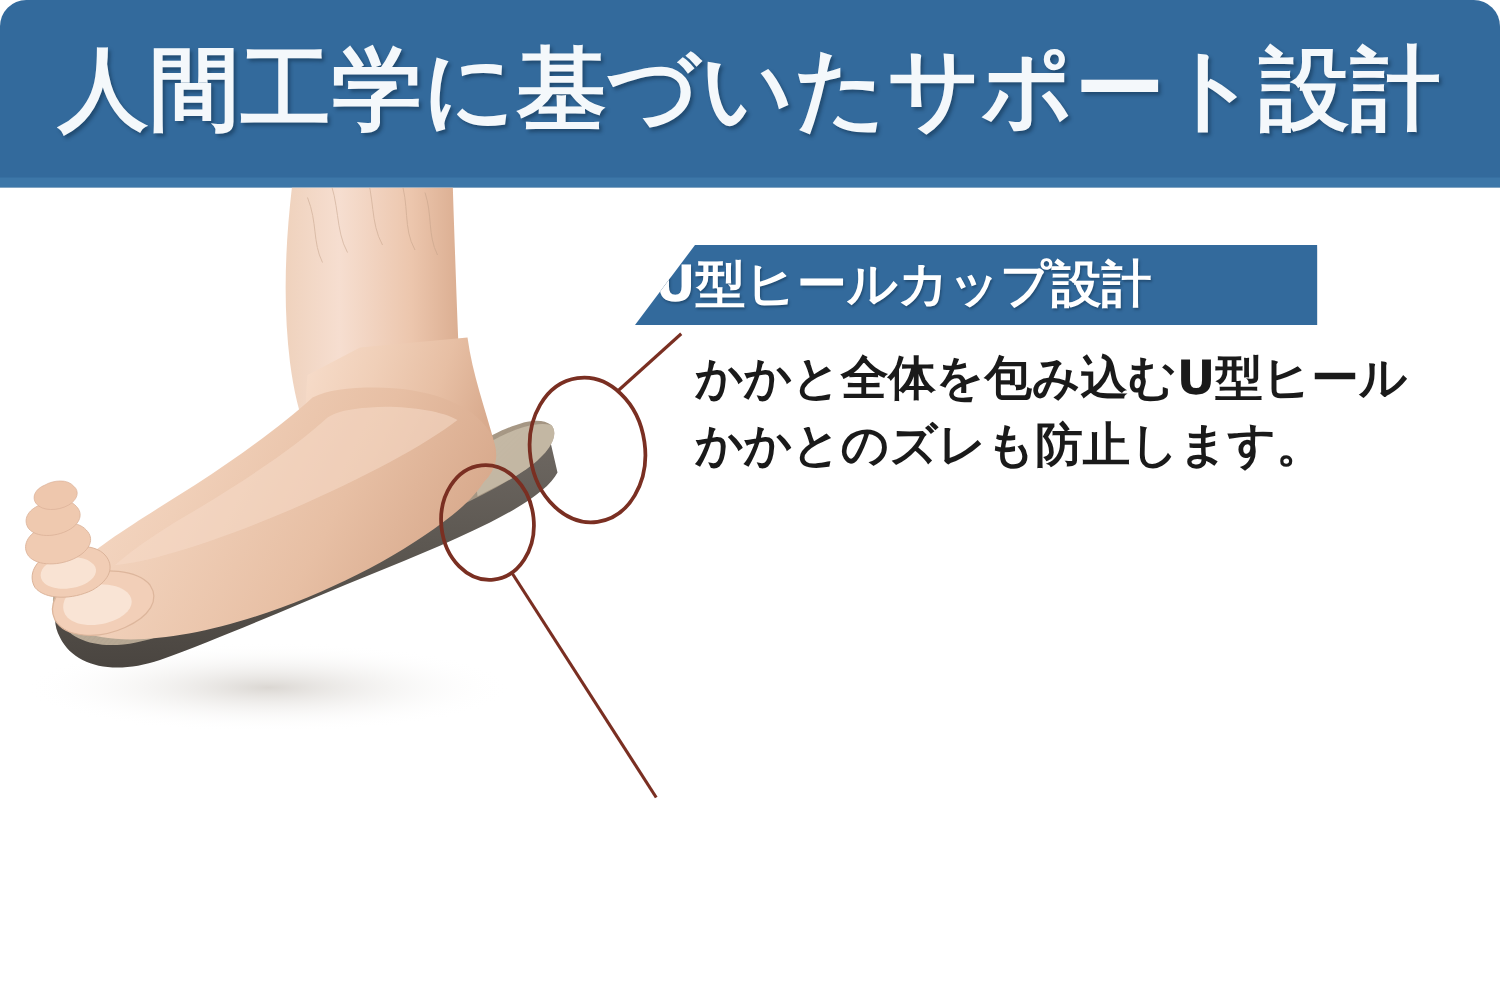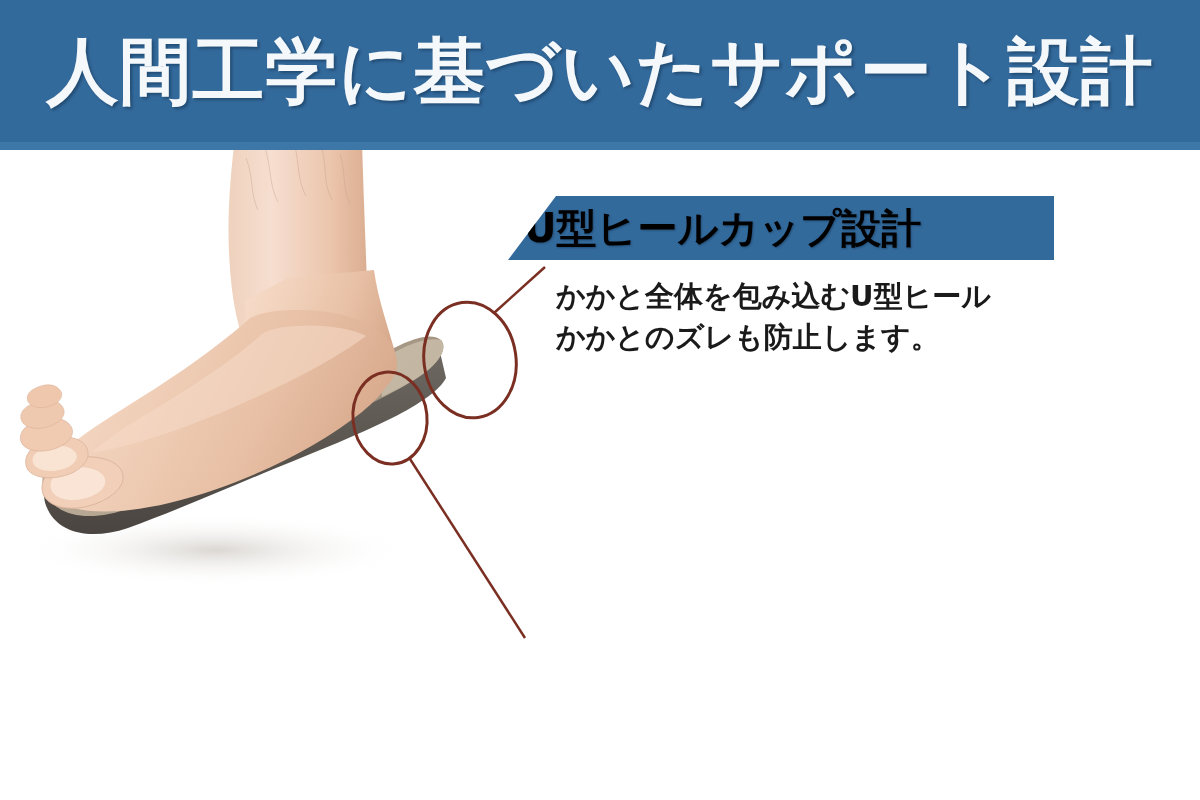--- a/index.html
+++ b/index.html
@@ -11,20 +11,21 @@
     background: #ffffff;
     font-family: "Liberation Sans", "DejaVu Sans", sans-serif;
   }
 
   #page {
     position: relative;
     width: 1200px;
     height: 800px;
     background: #ffffff;
     overflow: hidden;
+    border-radius: 21px;
   }
 
   
   .header-band {
     position: absolute;
     left: 0;
     top: 0;
     width: 1200px;
     height: 150px;
     background: #336a9c;
@@ -75,21 +76,21 @@
     pointer-events: none;
   }
 
   
   .callout { position: absolute; }
 
   .callout-banner {
     position: relative;
     height: 64px;
     background: #336a9c;
-    color: #000000;
+    color: #ffffff;
     display: flex;
     align-items: center;
     padding-left: 16px;
     -webkit-clip-path: polygon(48px 0, 100% 0, 100% 100%, 0 100%);
     clip-path: polygon(48px 0, 100% 0, 100% 100%, 0 100%);
     box-shadow: 2px 2px 2px rgba(0,0,0,0.18);
   }
   .callout-banner .banner-text {
     font-size: 40px;
     font-weight: bold;
@@ -97,21 +98,21 @@
     letter-spacing: 0px;
     white-space: nowrap;
     text-shadow: 1px 1px 2px rgba(10,35,58,0.4);
     font-family: "DejaVu Sans", "Liberation Sans", sans-serif;
   }
 
   .callout-body {
     margin-top: 16px;
     padding-left: 48px;
     color: #1a1a1a;
-    font-size: 29px;
+    font-size: 38px;
     line-height: 1.42;
     font-weight: bold;
     white-space: nowrap;
     font-family: "DejaVu Sans", "Liberation Sans", sans-serif;
   }
   .callout-body .line { display: block; }
 
   #callout-1 { left: 508px; top: 196px; width: 546px; }
   #callout-2 { left: 502px; top: 552px; width: 548px; }
 </style>

